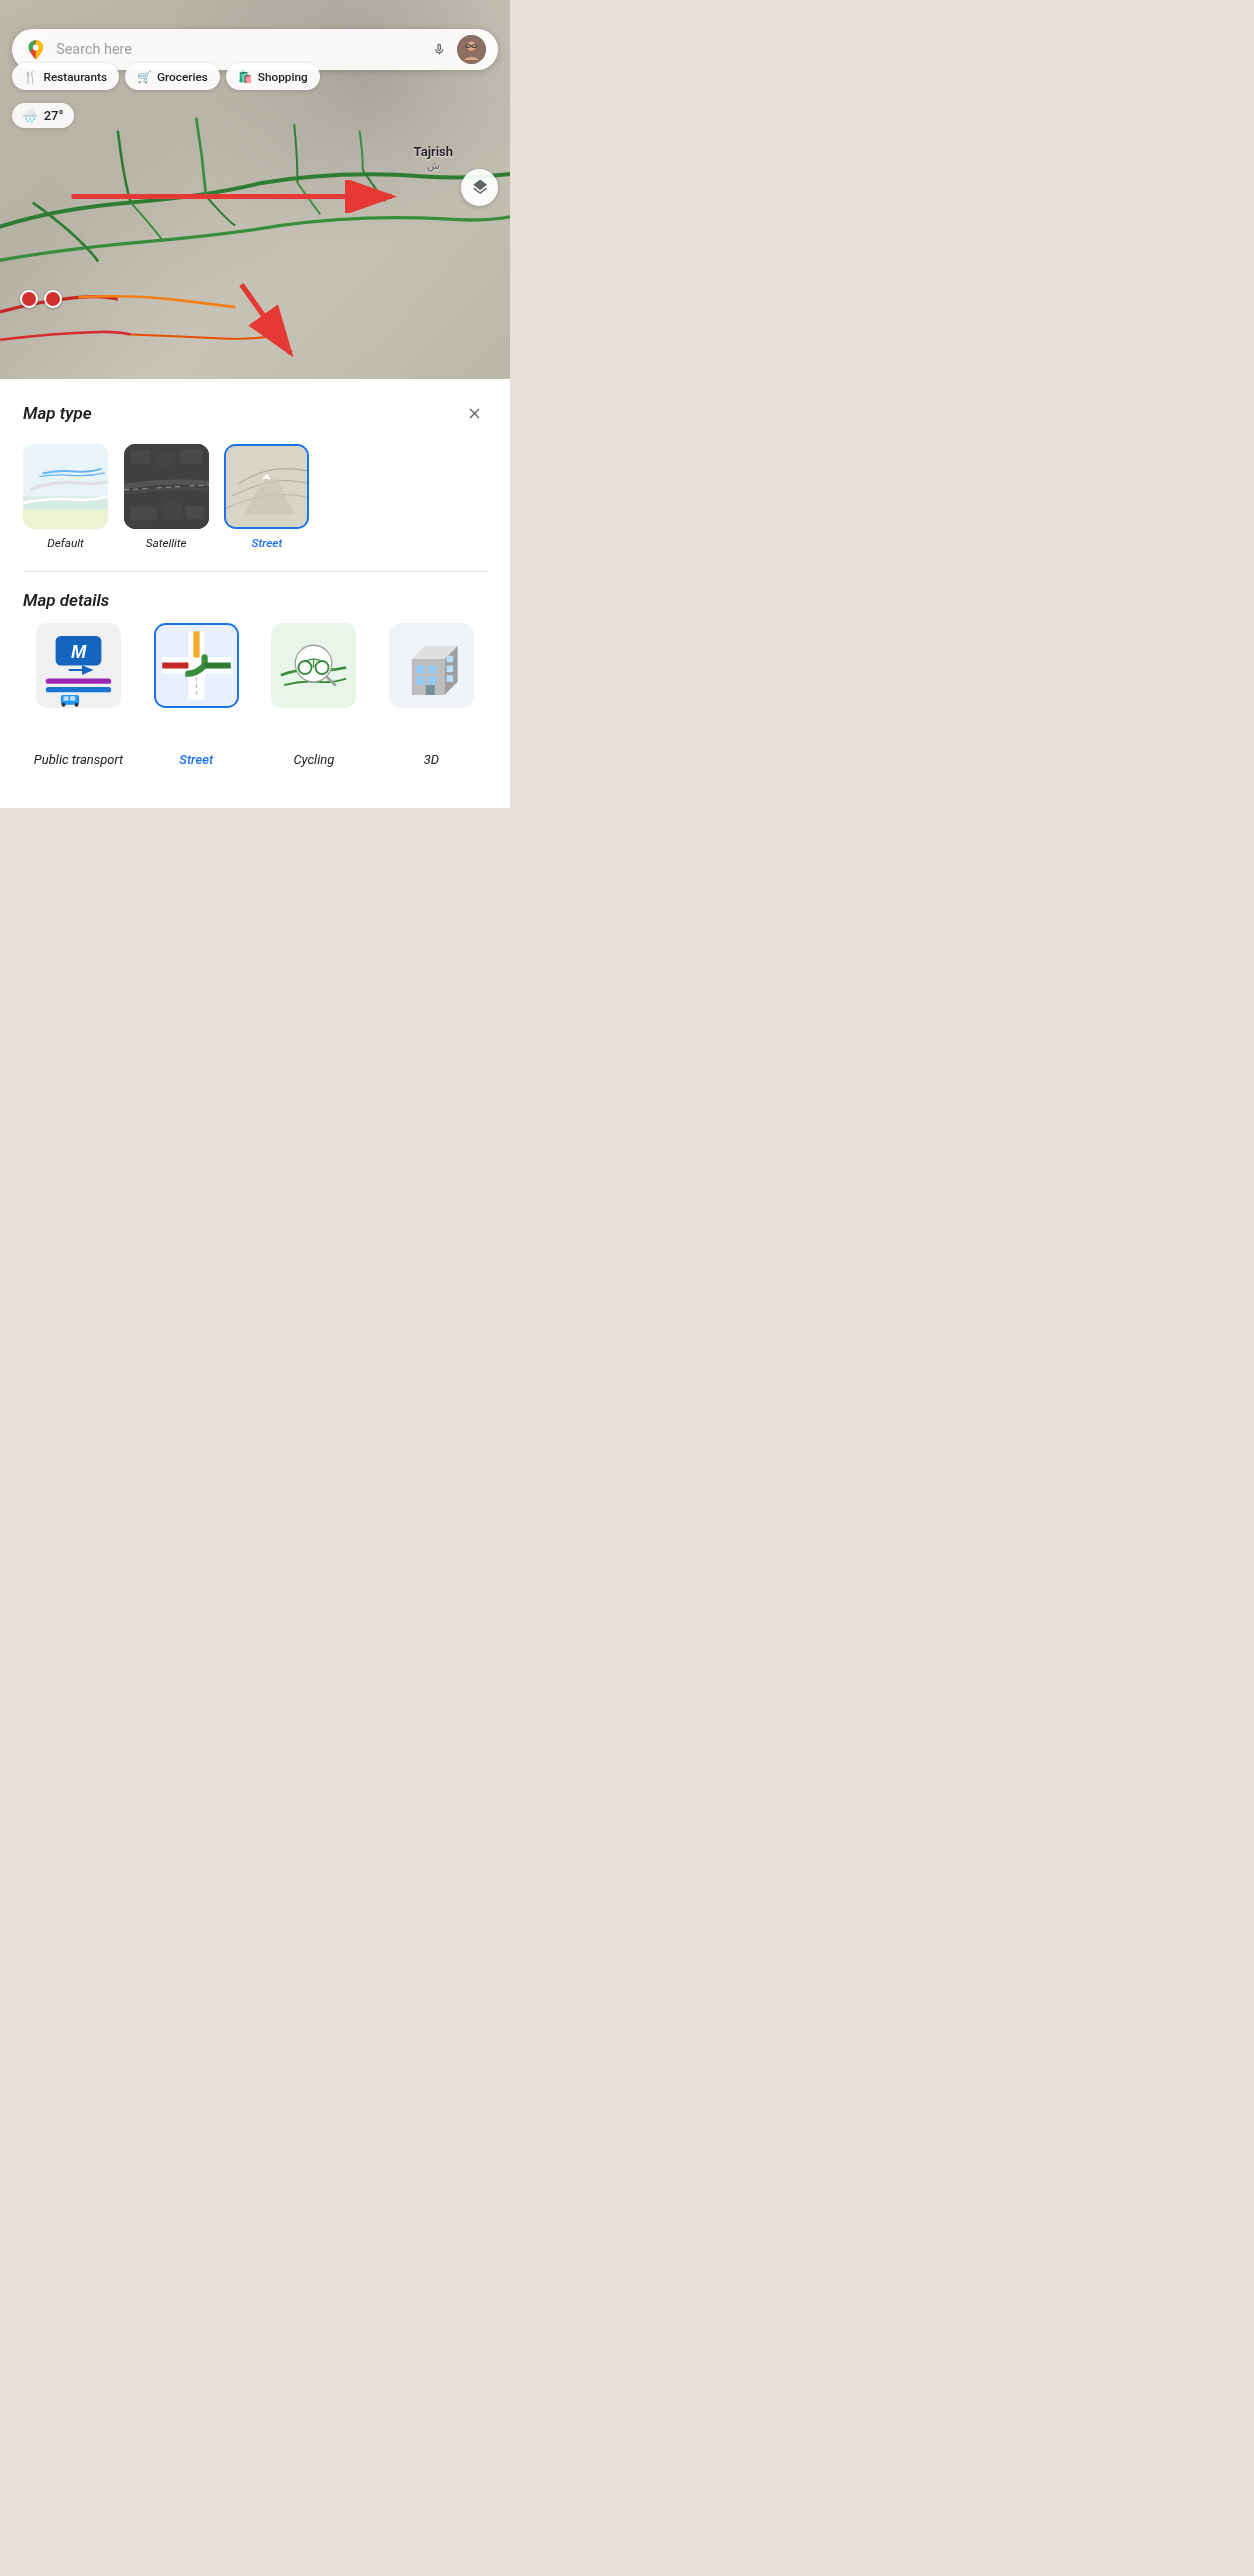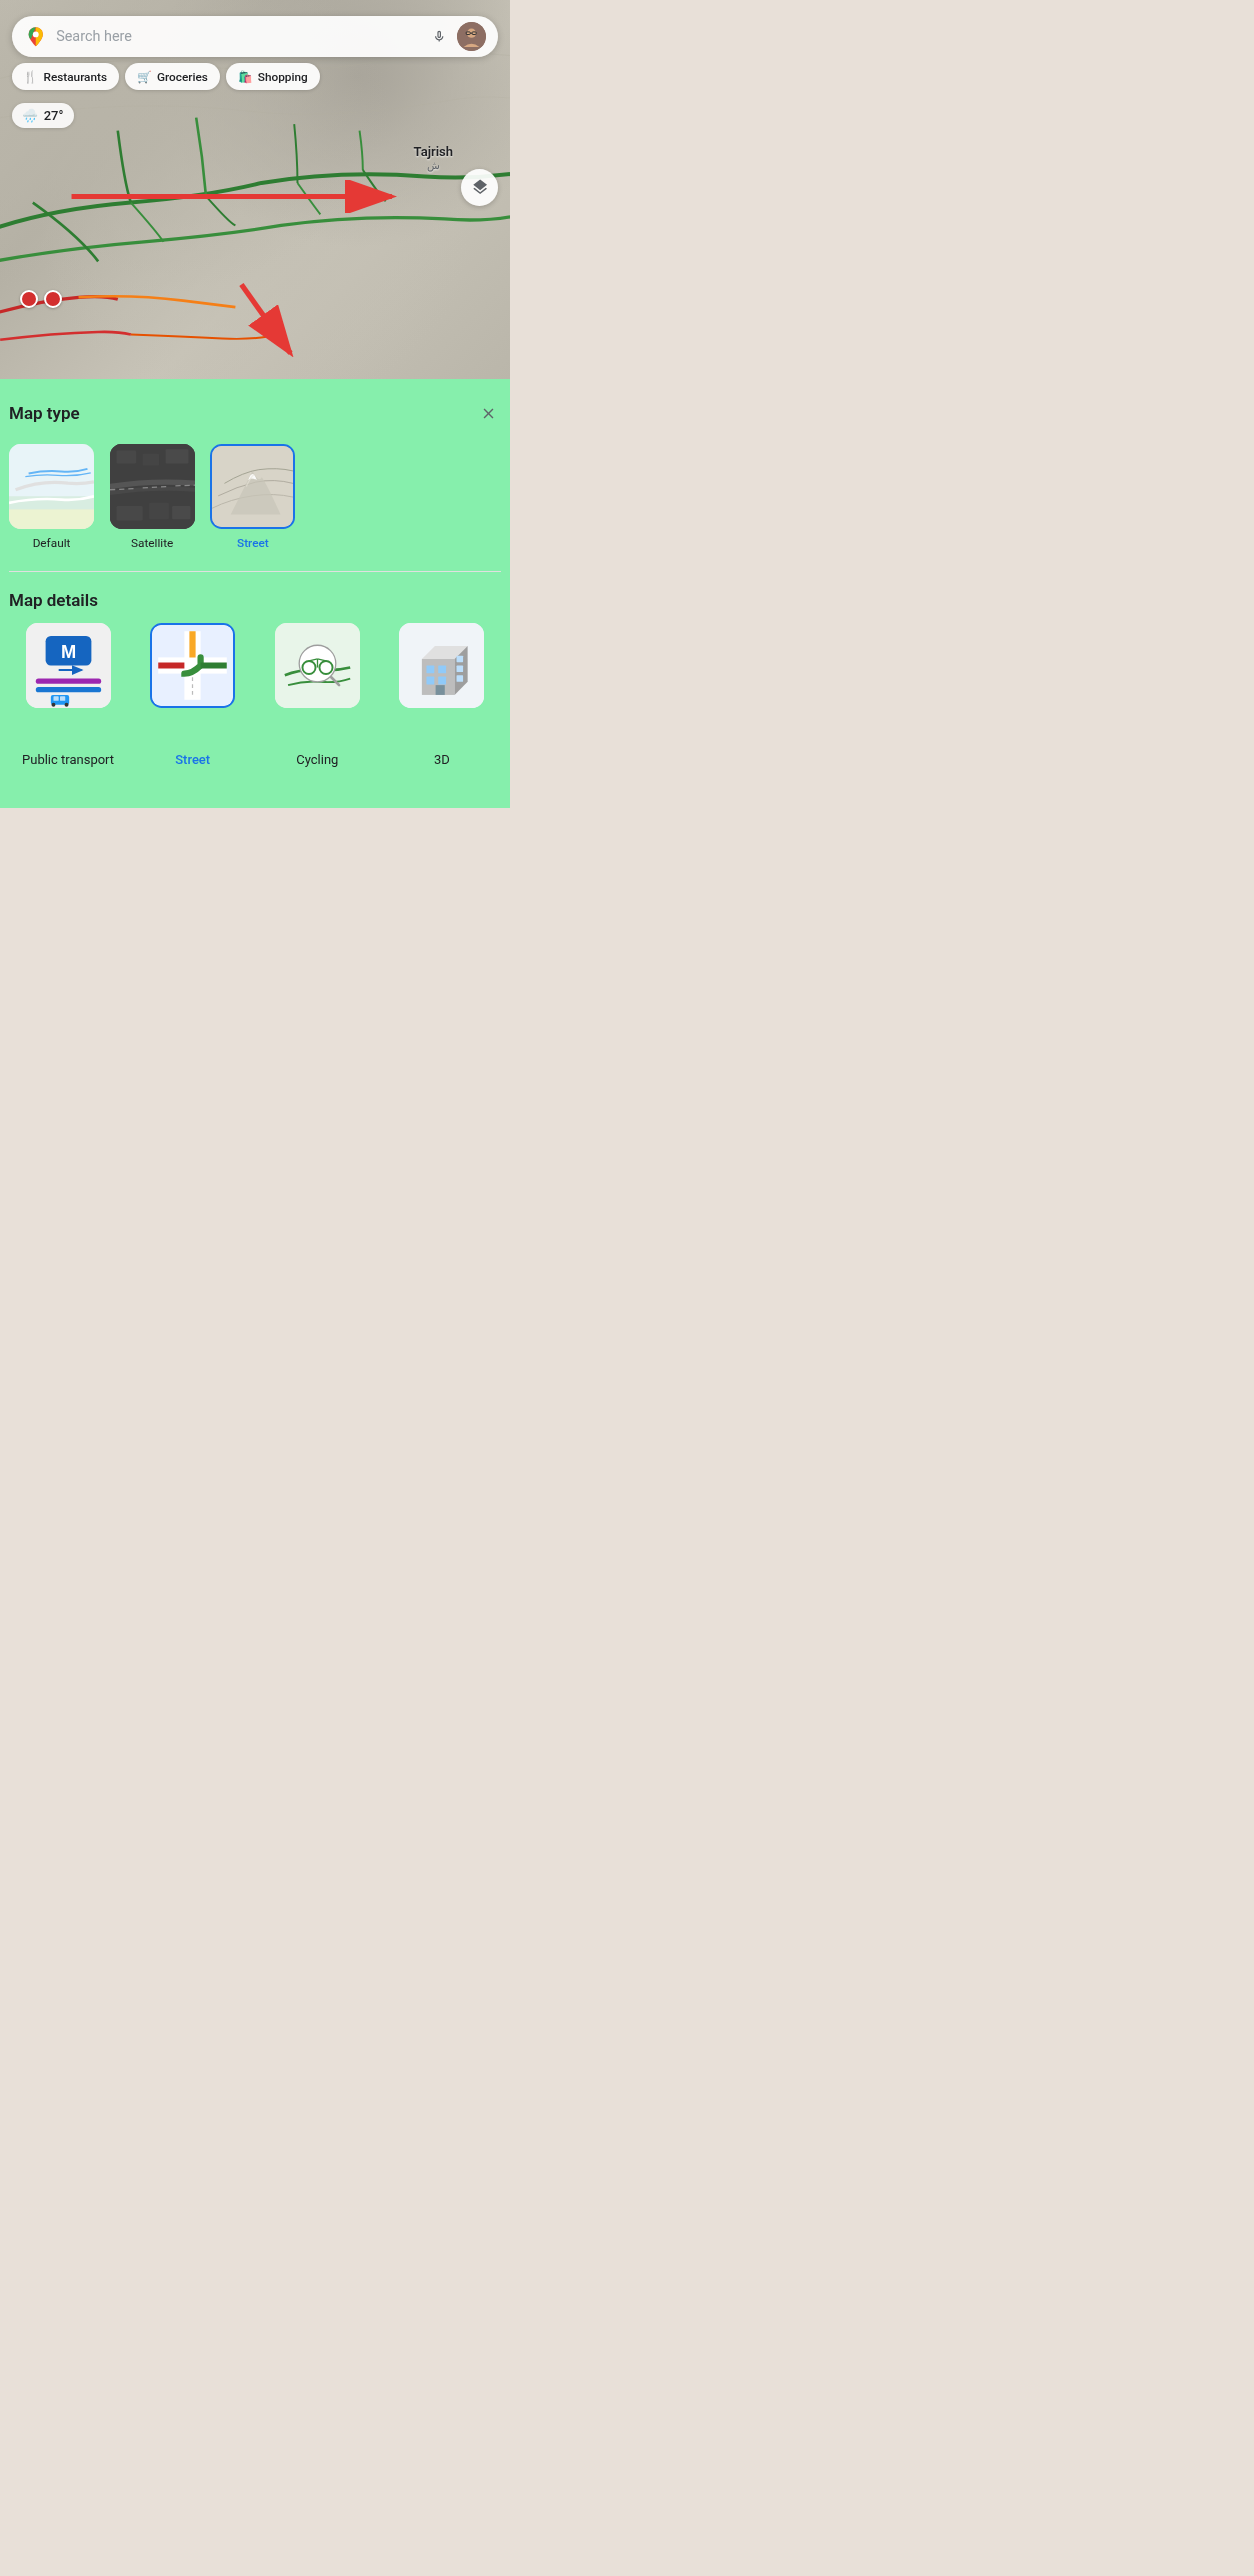--- a/index.html
+++ b/index.html
@@ -38,21 +38,21 @@
     }
 
     .roads svg {
       width: 100%;
       height: 100%;
     }
 
     
     .search-bar {
       position: absolute;
-      top: 16px;
+      top: 29px;
       left: 11.8px;
       right: 11.8px;
       height: 41px;
       background: rgba(255,255,255,0.92);
       border-radius: 21px;
       display: flex;
       align-items: center;
       padding: 0 11.8px;
       gap: 9.1px;
       box-shadow: 0 1.3px 7.8px rgba(0,0,0,0.2);
@@ -180,24 +180,25 @@
       width: 18.3px;
       height: 18.3px;
       border-radius: 50%;
       background: #d32f2f;
       border: 2px solid white;
       box-shadow: 0 0.7px 2.6px rgba(0,0,0,0.3);
     }
 
     
     .bottom-panel {
-      background: #86efac;
+      background: #ffffff;
       border-radius: 0;
-      padding: 21px 9px 26px;
+      padding: 21px 23px 26px;
       position: relative;
+      font-style: italic;
     }
 
     
     .section-header {
       display: flex;
       align-items: center;
       justify-content: space-between;
       margin-bottom: 18.3px;
     }
 

